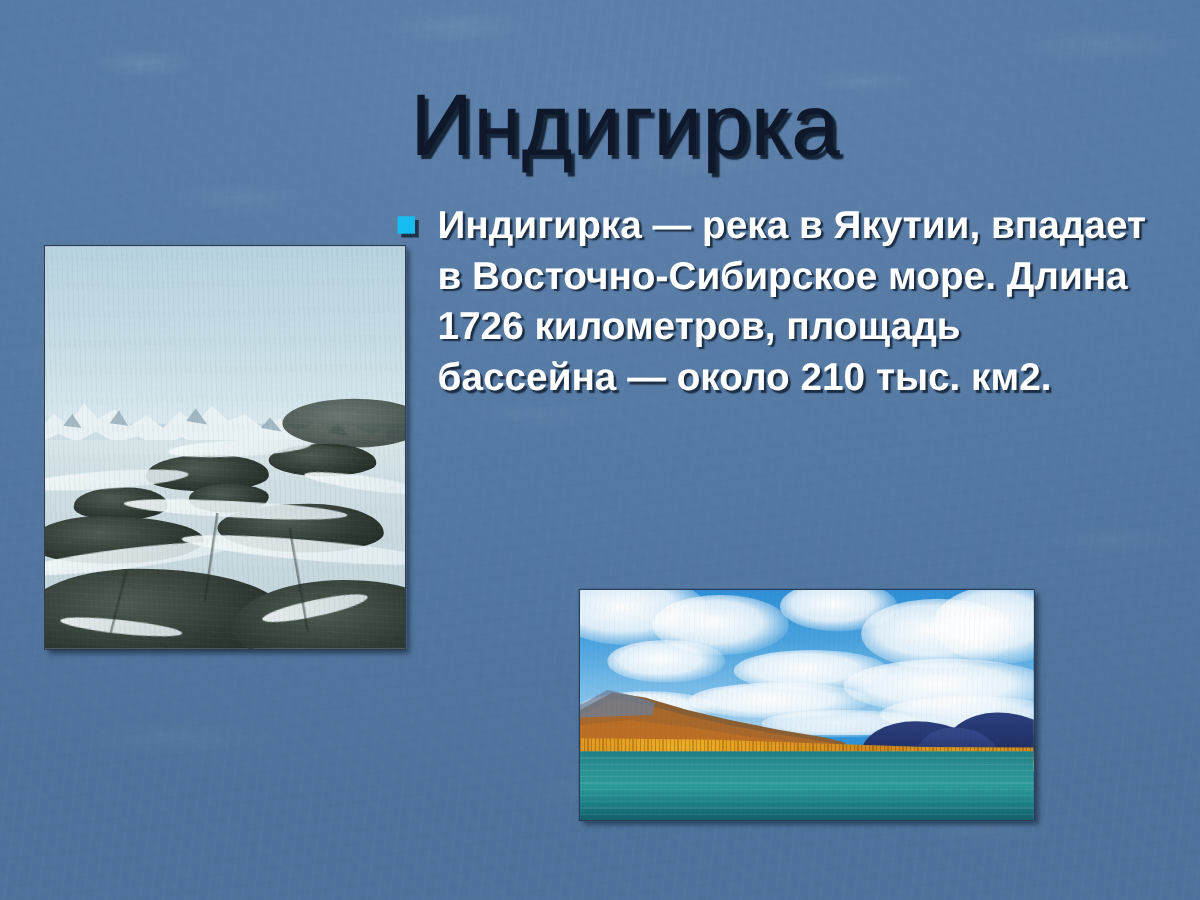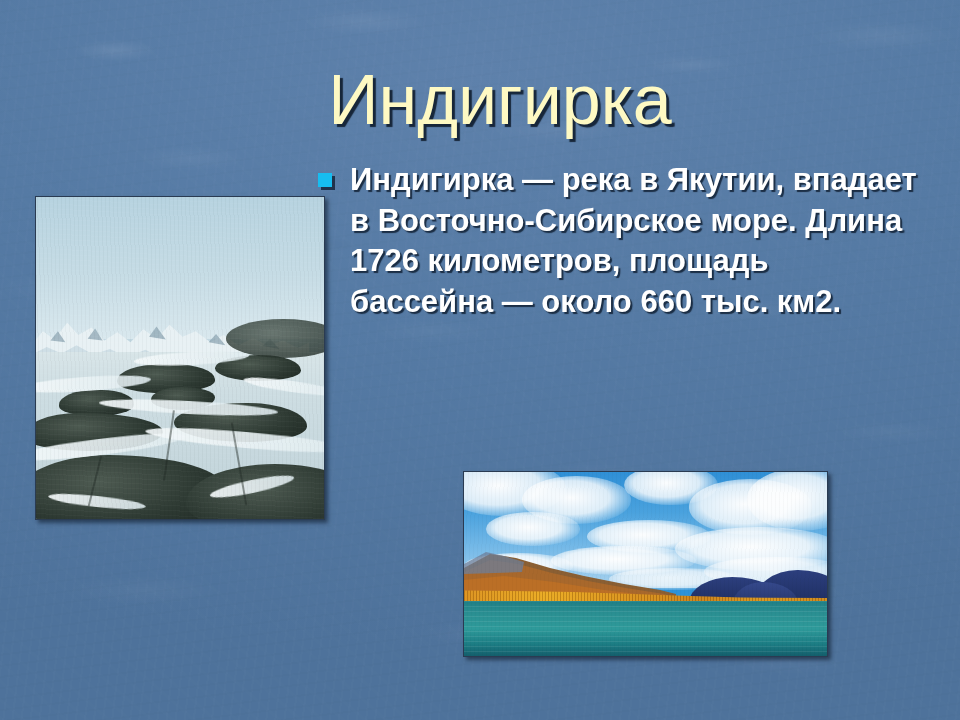--- a/index.html
+++ b/index.html
@@ -56,21 +56,21 @@
 
   
   .title {
     position: absolute;
     left: 0; right: 0;
     top: 58px;
     text-align: center;
     font-size: 70px;
     line-height: 84px;
     font-weight: 400;
-    color: #fef9c3;
+    color: #0f172a;
     letter-spacing: 0px;
     text-shadow: 3px 3px 1px rgba(10,22,38,.85);
     white-space: nowrap;
     margin-left: 40px;
   }
 
   
   .body-block {
     position: absolute;
     left: 318px;
@@ -184,21 +184,21 @@
 <div id="slide">
 
   <div class="bg-base"></div>
   <div class="bg-tex"></div>
   <div class="bg-tex2"></div>
 
   <div class="title">Индигирка</div>
 
   <div class="body-block">
     <div class="bullet-marker"></div>
-    <div class="bullet-text">Индигирка — река в Якутии, впадает в Восточно-Сибирское море. Длина 1726 километров, площадь бассейна — около 660 тыс. км2.</div>
+    <div class="bullet-text">Индигирка — река в Якутии, впадает в Восточно-Сибирское море. Длина 1726 километров, площадь бассейна — около 210 тыс. км2.</div>
   </div>
 
   <div class="photo" id="photo-winter">
     <div class="w-sky"></div>
 
     <svg class="w-mtn" viewBox="0 0 300 90" preserveAspectRatio="none">
       <polygon points="0,90 0,56 14,40 26,49 40,31 52,44 66,36 80,50 94,41 108,52 122,38 136,48 150,33 164,46 178,40 194,52 208,44 224,55 240,47 256,56 272,50 288,58 300,52 300,90" fill="#e8f1f4"></polygon>
       <polygon points="0,90 0,66 18,57 34,64 50,55 68,65 86,59 104,68 124,60 142,69 160,62 180,71 200,65 220,73 242,67 264,75 284,70 300,76 300,90" fill="#cfdfe6"></polygon>
       <g fill="#8fa7b4" opacity=".75">
         <polygon points="22,50 30,40 38,52"></polygon>

